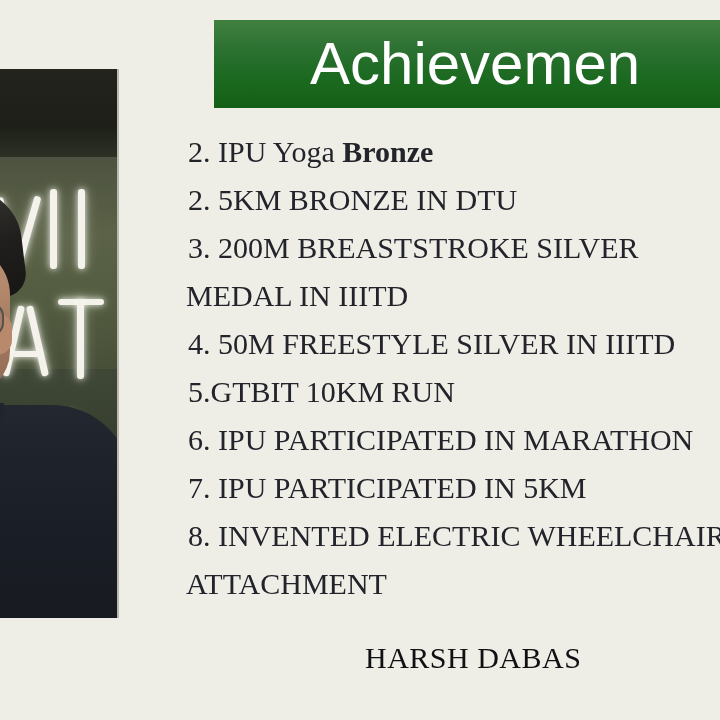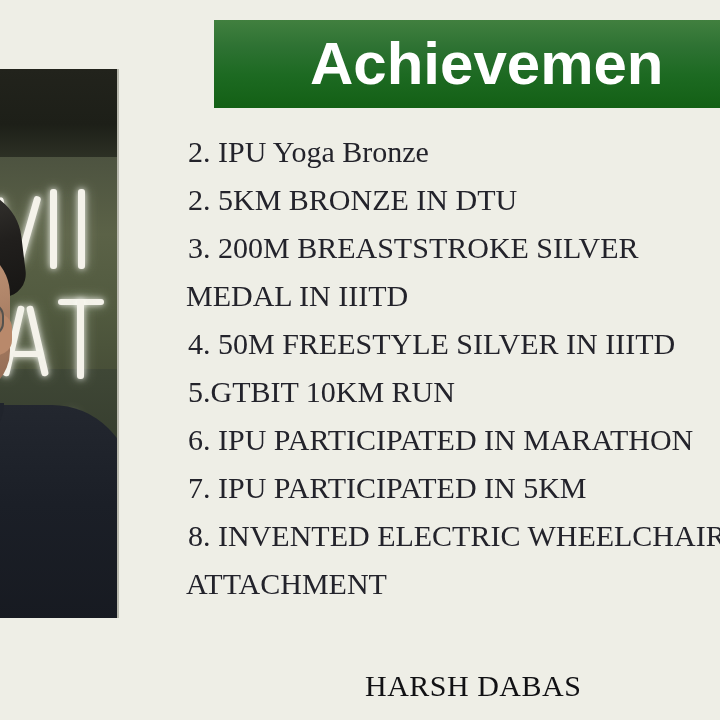--- a/index.html
+++ b/index.html
@@ -142,21 +142,21 @@
     overflow: hidden;
   }
   #title-text {
     position: absolute;
     left: 96px;
     top: 50%;
     transform: translateY(-50%);
     color: #ffffff;
     font-family: "Liberation Sans", "DejaVu Sans", sans-serif;
     font-size: 60px;
-    font-weight: 700;
+    font-weight: 400;
     line-height: 1;
     white-space: nowrap;
     letter-spacing: 0px;
   }
 
   
   #list {
     position: absolute;
     left: 186px;
     top: 128px;
@@ -171,28 +171,28 @@
     overflow: visible;
     height: 48px;
   }
   #list .row.cont {
     padding-left: 0px;
   }
   #list .row.num {
     padding-left: 2px;
   }
   #list b {
-    font-weight: 400;
+    font-weight: 700;
   }
 
   
   #signature {
     position: absolute;
     left: 365px;
-    top: 668px;
+    top: 640px;
     color: #111114;
     font-size: 30px;
     line-height: 36px;
     letter-spacing: 0.5px;
     white-space: nowrap;
   }
 </style>
 </head>
 <body>
 

